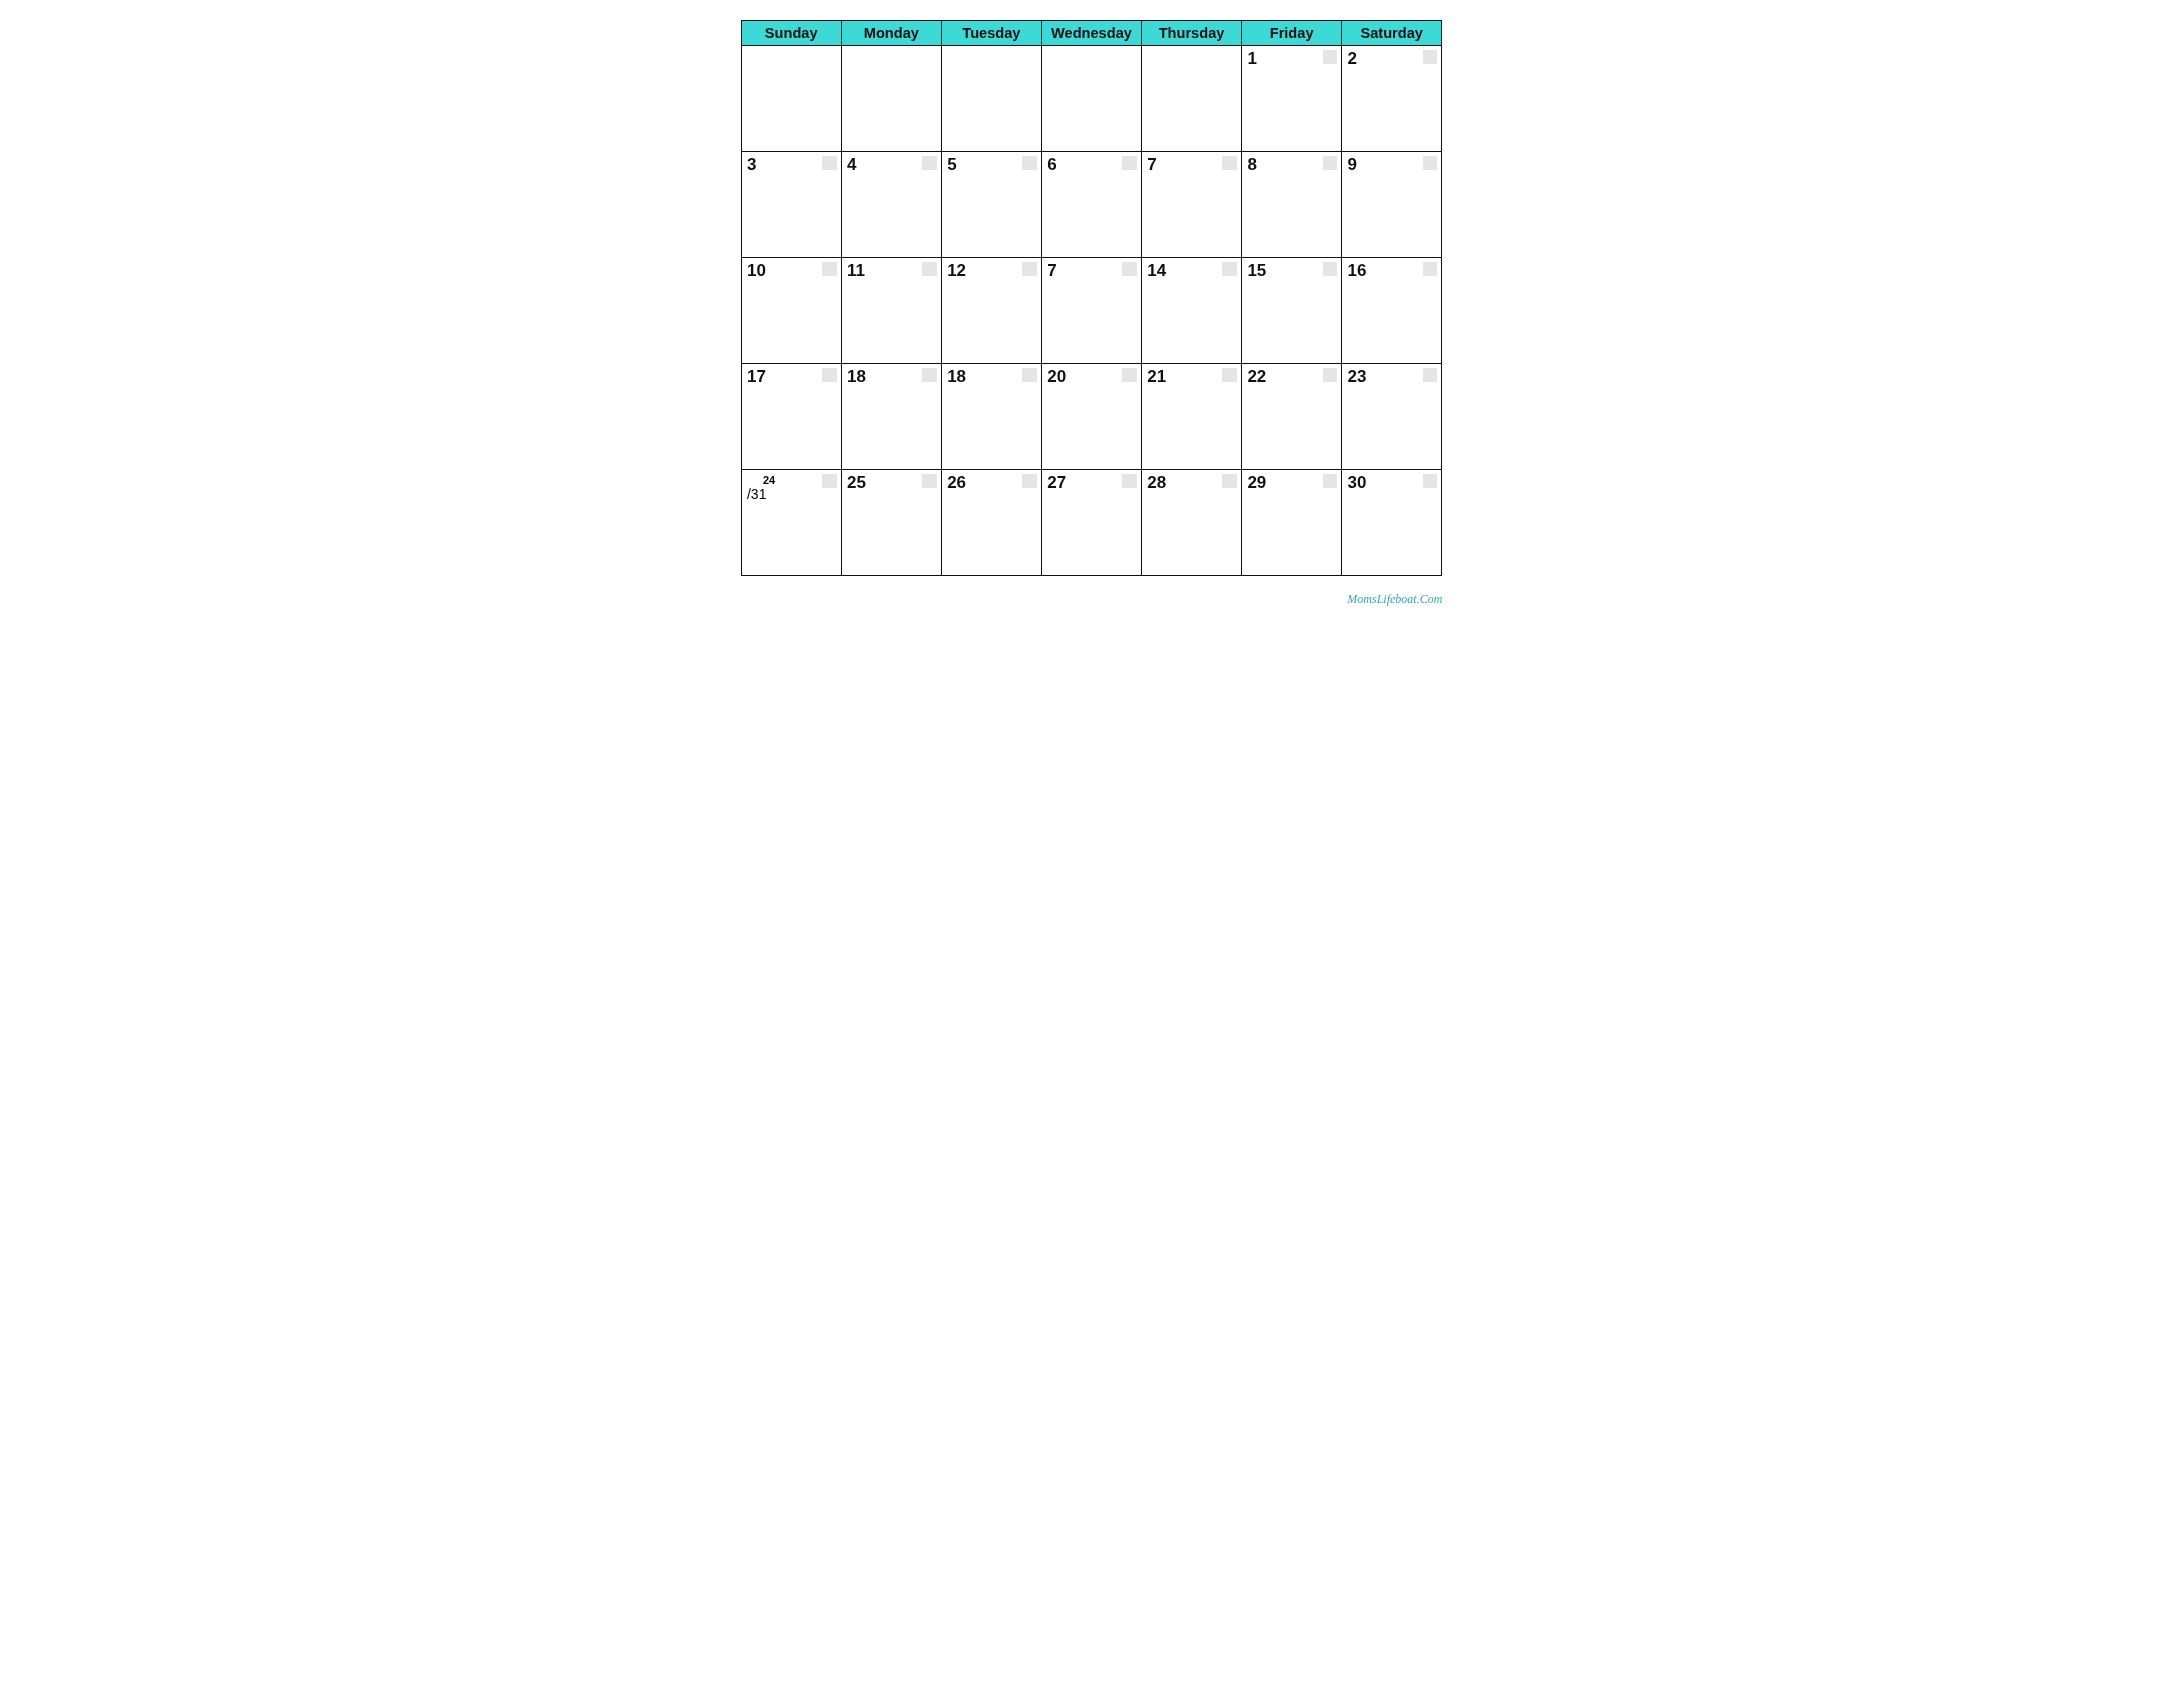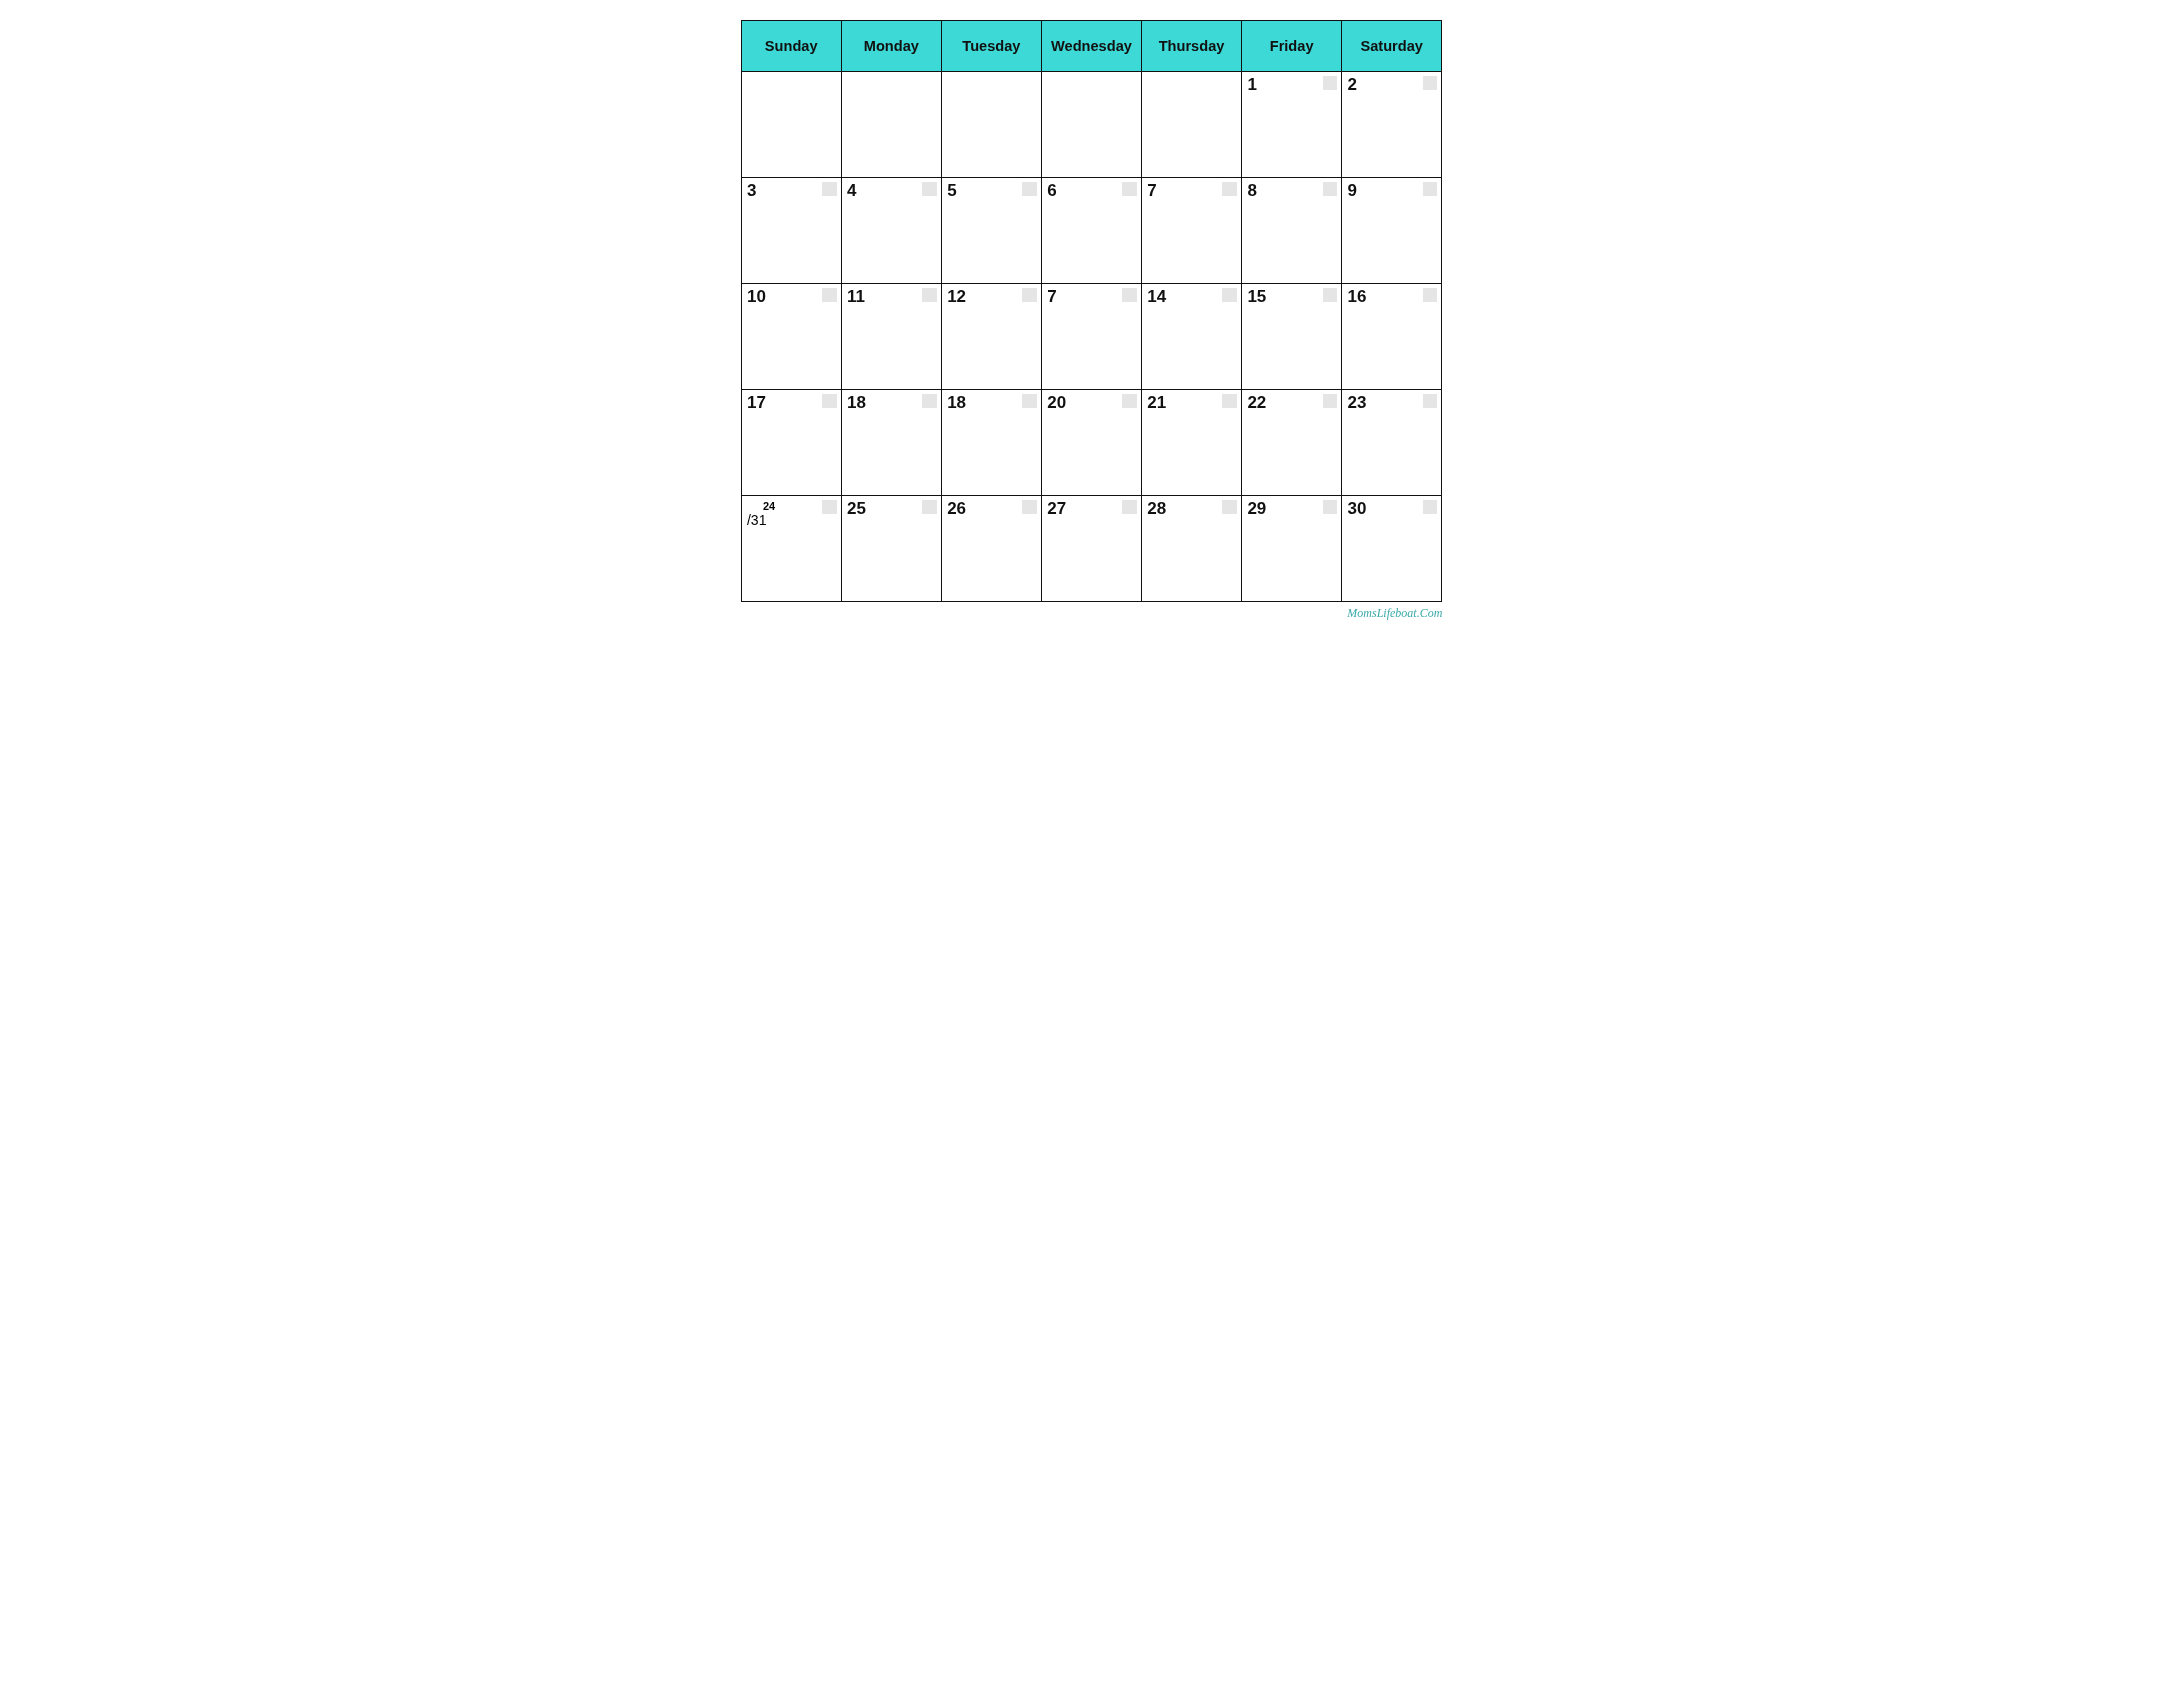--- a/index.html
+++ b/index.html
@@ -43,21 +43,21 @@
       border: 1.7px solid #111;
     }
 
     .calendar-grid th {
       background-color: #3dd9d6;
       border: 1.3px solid #111;
       text-align: center;
       font-family: Arial, sans-serif;
       font-size: 14.6px;
       font-weight: bold;
-      padding: 17px 0;
+      padding: 4px 0;
       color: #111;
     }
 
     .calendar-grid td {
       border: 1.3px solid #111;
       vertical-align: top;
       width: calc(100% / 7);
       height: 106px;
       padding: 4px 5.3px;
       position: relative;
@@ -78,21 +78,21 @@
       width: 14.6px;
       height: 14.6px;
       background: #ccc;
       opacity: 0.5;
     }
 
     .watermark {
       text-align: right;
       font-size: 12px;
       color: #3baaa8;
-      margin-top: 4px;
+      margin-top: 16px;
       font-style: italic;
       font-family: Georgia, serif;
     }
   </style>
 </head>
 <body>
 
 <div class="calendar-container">
 
   <table class="calendar-grid">

